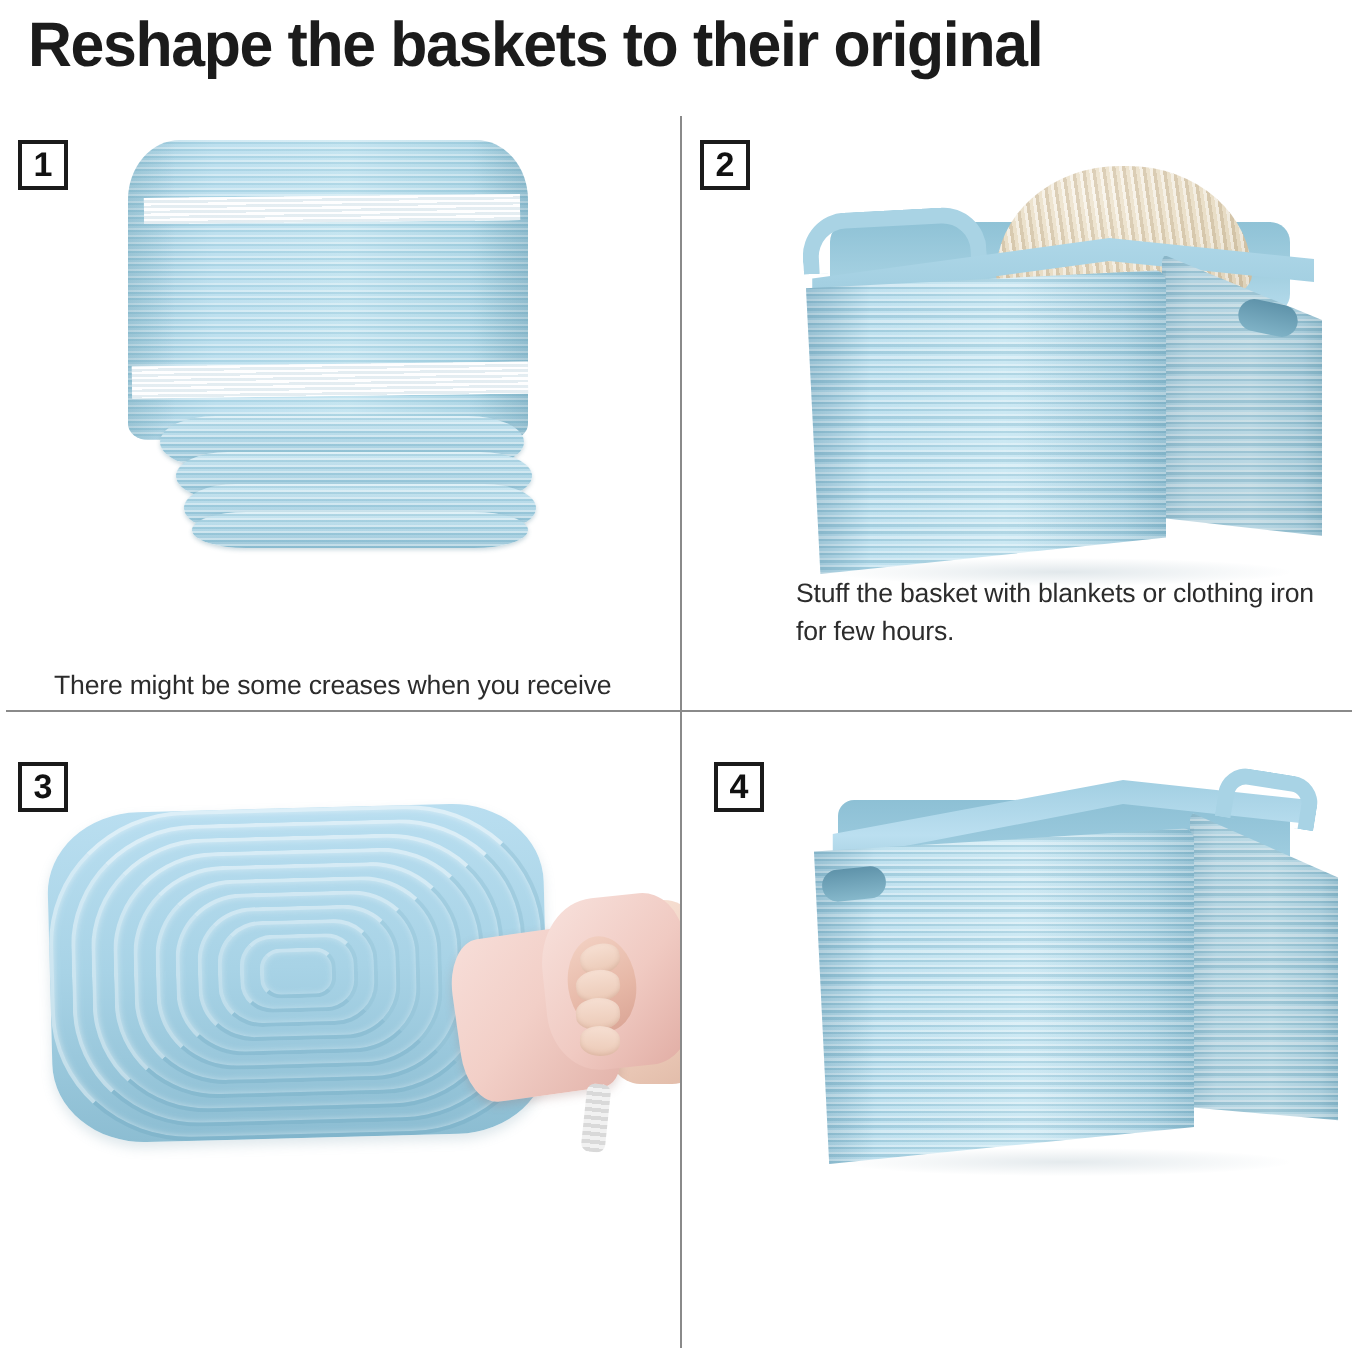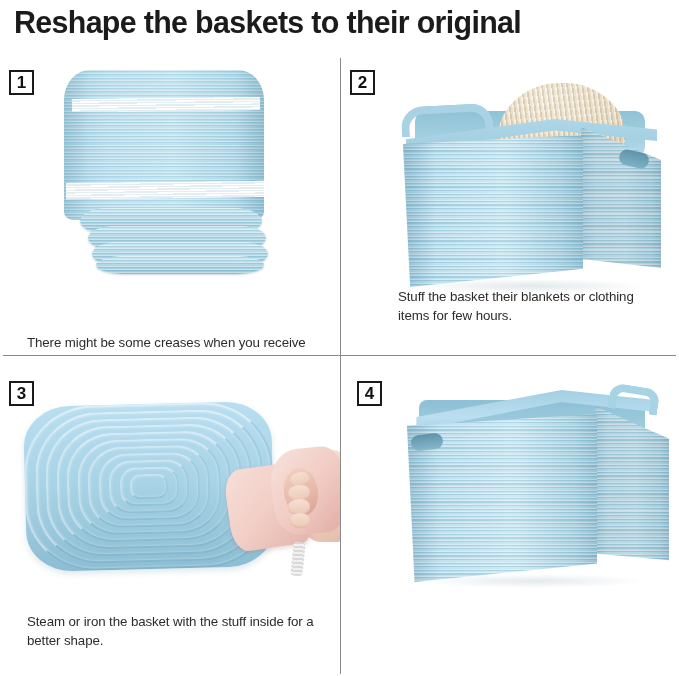--- a/index.html
+++ b/index.html
@@ -417,21 +417,21 @@
     <div id="b2-inner"></div>
     <div id="b2-blanket"></div>
     <div id="b2-handle-l"></div>
     <div id="b2-rim"></div>
     <div class="rope-h" id="b2-side"></div>
     <div class="rope-h" id="b2-front"></div>
     <div id="b2-handle-r"></div>
   </div>
 
   <div class="badge">2</div>
-  <div class="caption">Stuff the basket their blankets or clothing items for few hours.</div>
+  <div class="caption">Stuff the basket with blankets or clothing iron for few hours.</div>
 </div>
 
 <div class="panel" id="panel-3">
 
   <div id="flat-basket">
     <div id="flat-base"></div>
     <div id="flat-coils">
         <div class="coil" style="left: 0px; top: 0px; width: 248px; height: 165px; border-width: 2.4px; border-radius: 69.3px / 66px; opacity: 0.95;"></div>
         <div class="coil" style="left: 10.5px; top: 7px; width: 227px; height: 151px; border-width: 2.4px; border-radius: 63.42px / 60.4px; opacity: 0.92;"></div>
         <div class="coil" style="left: 21px; top: 14px; width: 206px; height: 137px; border-width: 2.4px; border-radius: 57.54px / 54.8px; opacity: 0.89;"></div>
@@ -452,21 +452,20 @@
     <div id="st-handle"></div>
     <div id="st-grip-hole"></div>
     <div id="st-cord"></div>
   <div class="finger" style="left: 62px; top: 28px; width: 20px; height: 15px; transform: rotate(-14deg); z-index: 8;"></div>
       <div class="finger" style="left: 60px; top: 41px; width: 22px; height: 16px; transform: rotate(-8deg); z-index: 8;"></div>
       <div class="finger" style="left: 60px; top: 55px; width: 22px; height: 16px; transform: rotate(-4deg); z-index: 8;"></div>
       <div class="finger" style="left: 62px; top: 69px; width: 20px; height: 15px; transform: rotate(2deg); z-index: 8;"></div>
     </div>
 
   <div class="badge">3</div>
-  <div class="caption">Steam or iron the basket with the stuff inside for a better shape.</div>
 </div>
 
 <div class="panel" id="panel-4">
 
   <div class="basket" id="basket-4">
     <div id="b4-shadow"></div>
     <div id="b4-inner"></div>
     <div id="b4-handle-r"></div>
     <div id="b4-rim-back"></div>
     <div class="rope-h" id="b4-side"></div>

